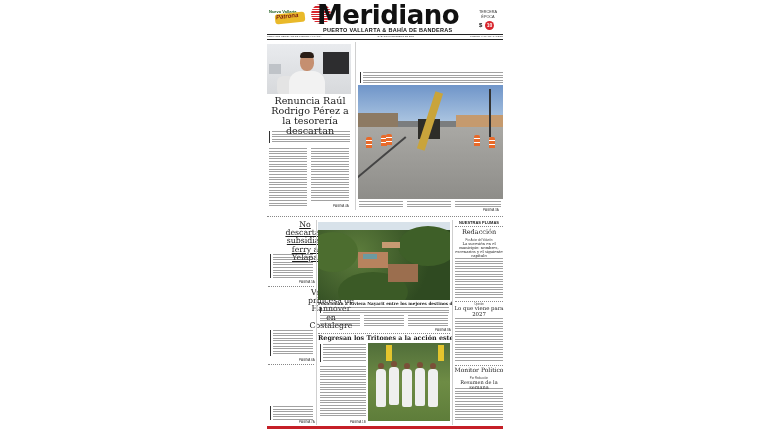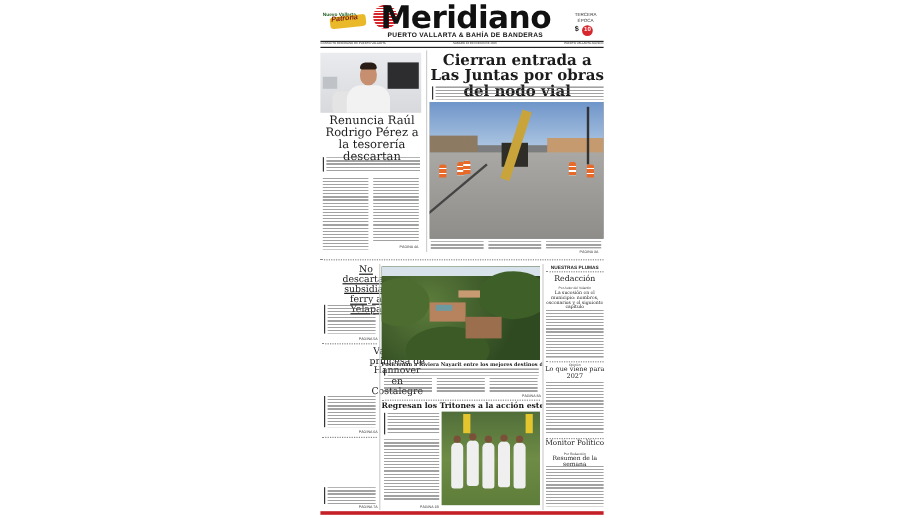--- a/index.html
+++ b/index.html
@@ -93,21 +93,20 @@
   </div>
   <div class="abs headline serif" style="left:2px;top:96px;width:86px;font-size:9.6px;">Renuncia Raúl Rodrigo Pérez a la tesorería descartan</div>
   <div class="abs bullet-box" style="left:4px;top:131px;width:80px;height:12px;">
     <div class="greytext" style="width:78px;height:12px;"></div>
   </div>
   <div class="abs greytext" style="left:4px;top:148px;width:38px;height:60px;"></div>
   <div class="abs greytext" style="left:46px;top:148px;width:38px;height:54px;"></div>
   <div class="abs caption" style="left:68px;top:204px;">PÁGINA 4A</div>
   <div class="abs col-rule" style="left:90px;top:42px;height:168px;"></div>
 
-  <div class="abs headline serif" style="left:92px;top:43px;width:148px;font-size:12.5px;font-weight:bold;">Cierran entrada a Las Juntas por obras del nodo vial</div>
   <div class="abs bullet-box" style="left:95px;top:72px;width:142px;height:11px;">
     <div class="greytext" style="width:140px;height:11px;"></div>
   </div>
   <div class="abs photo-works">
     <div class="sky"></div>
       <div class="bldg"></div>
       <div class="bldg2"></div>
       <div class="road"></div>
       <div class="crack"></div>
     <div class="pole"></div>

